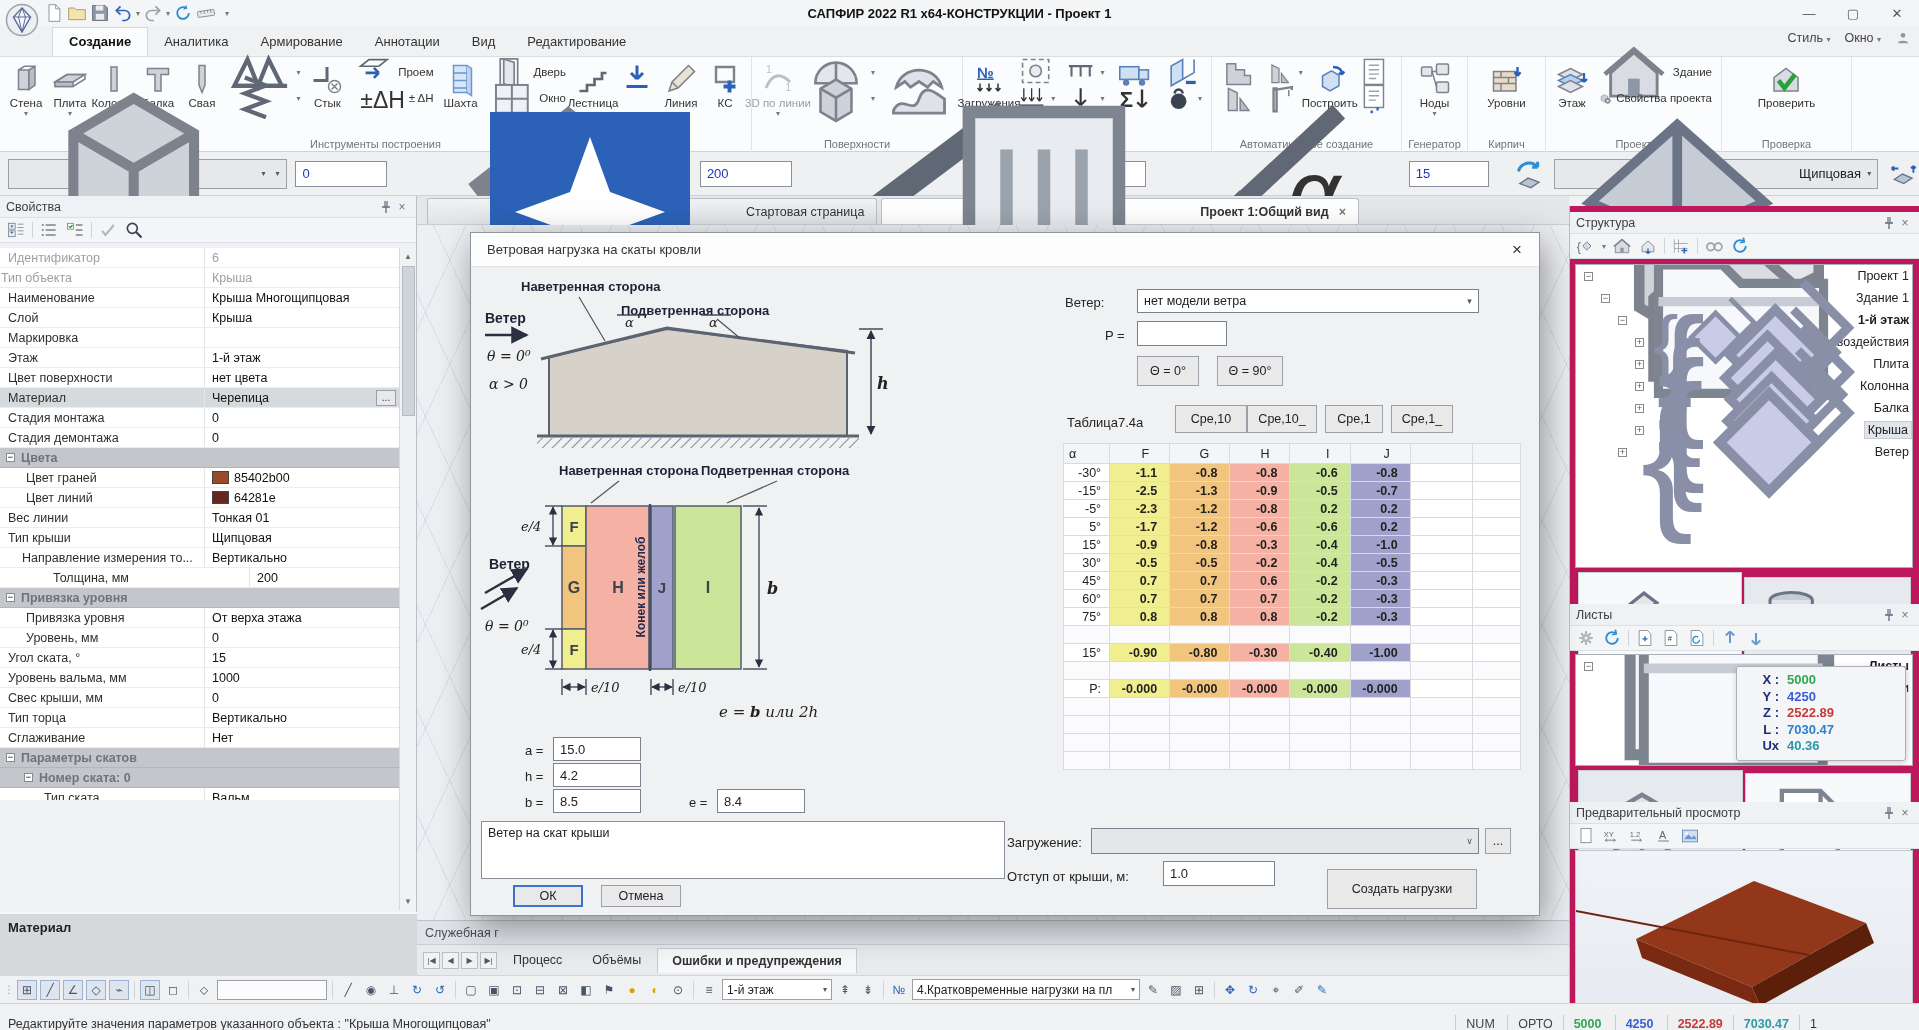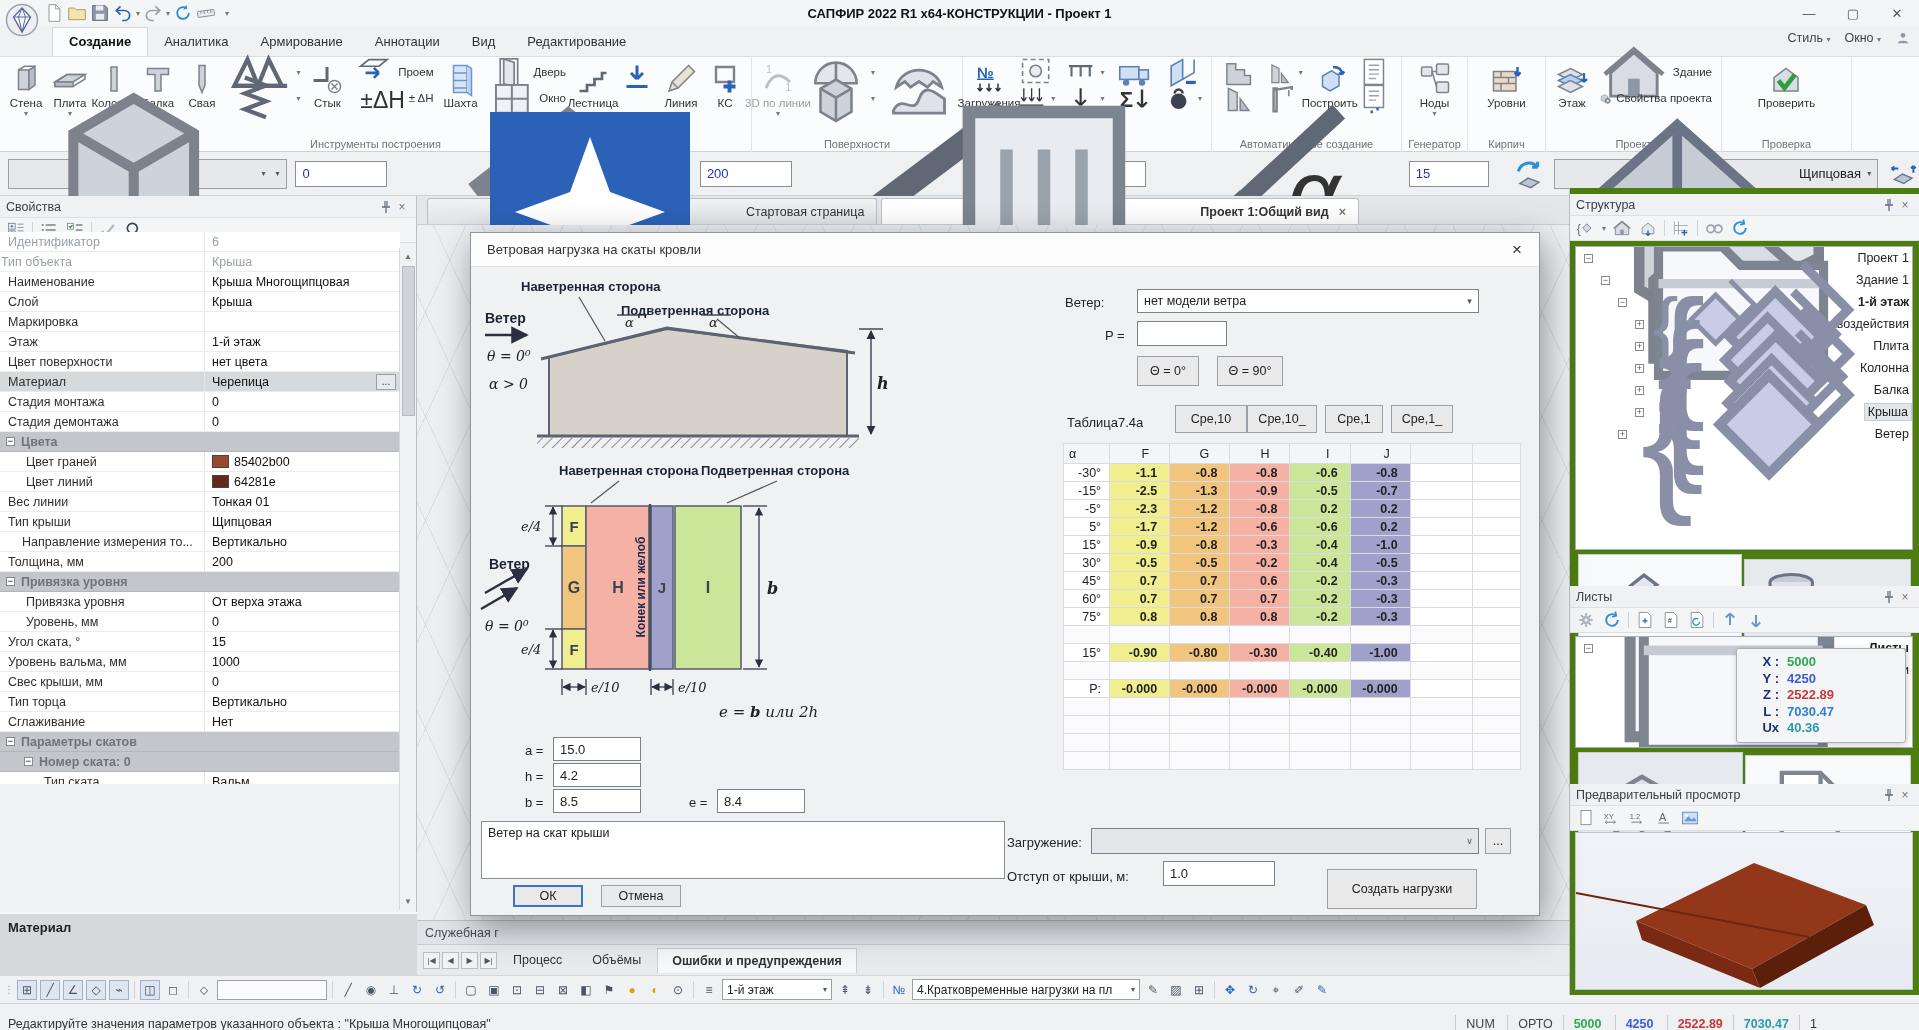--- a/index.html
+++ b/index.html
@@ -48,21 +48,21 @@
 
 .phead{height:22px;display:flex;align-items:center;padding:0 6px;color:#3c4045;font-size:12.5px;background:#eff1f4;border-bottom:1px solid #dcdfe4}
 .phead .sp{flex:1}
 .phico{width:16px;height:16px;display:flex;align-items:center;justify-content:center;color:#777;font-size:12px}
 .ptool{display:flex;align-items:center;gap:6px;padding:2px 6px;background:#f3f5f7;border-bottom:1px solid #dcdfe4}
 .ptool .ti{width:20px;height:20px;display:flex;align-items:center;justify-content:center}
 .ptool .ti svg{width:16px;height:16px}
 .ptool .sep{width:1px;height:16px;background:#d0d4d9}
 
 .leftpanel{position:absolute;left:0;top:196px;width:417px;height:779px;background:#eff1f4;border-right:1px solid #b9bfc7}
-.propwrap{position:absolute;left:0;top:36px;width:400px;height:552px;background:#fff;overflow:hidden}
+.propwrap{position:absolute;left:0;top:52px;width:400px;height:552px;background:#fff;overflow:hidden}
 .prow{display:flex;height:20px;border-bottom:1px solid #ececec;align-items:center}
 .plabel{width:205px;padding-left:8px;color:#2e2e2e;border-right:1px solid #e4e4e4;white-space:nowrap;overflow:hidden;height:100%;display:flex;align-items:center}
 .pvalue{flex:1;padding-left:7px;color:#111;white-space:nowrap;display:flex;align-items:center;gap:5px;height:100%}
 .prow.dim .plabel,.prow.dim .pvalue{color:#9aa0a6}
 .prow.sel{background:#d7dadd}
 .psec{display:flex;height:20px;background:#c3c7cb;border-bottom:1px solid #b2b6ba;align-items:center;font-weight:bold;color:#6f7478;gap:6px}
 .expbox{width:9px;height:9px;border:1px solid #868b90;background:#fff;font-size:9px;line-height:7px;text-align:center;color:#555;flex:0 0 auto}
 .swatch{width:17px;height:13px;border:1px solid #444;flex:0 0 auto}
 .morebtn{margin-left:auto;margin-right:4px;width:20px;height:16px;background:#e7e9ec;border:1px solid #9aa0a8;font-size:10px;text-align:center;line-height:13px;color:#333}
 .vscroll{position:absolute;right:0;top:52px;width:17px;height:662px;background:#f1f2f4;border-left:1px solid #d7dadd}
@@ -96,21 +96,21 @@
 .dta{position:absolute;border:1px solid #8a9099;background:#fff;font-family:"Liberation Sans",sans-serif;font-size:12.5px;padding:4px 6px;resize:none;color:#222}
 
 .wtable{position:absolute;left:592px;top:210px;width:458px;background:#fff;border:1px solid #888e96;border-collapse:collapse;table-layout:fixed}
 .wtable td,.wtable th{border:1px solid #d9dbe0;height:18px;font-size:12.5px;padding:0 6px;white-space:nowrap;overflow:hidden}
 .wtable th{height:20px;background:#f4f5f7;font-weight:normal;color:#222;text-align:right;padding-right:20px}
 .wtable th.acol{text-align:left;padding-left:5px}
 .wtable td.acol{text-align:right;padding-right:8px;color:#222}
 .wtable td.val{text-align:right;padding-right:12px;font-weight:bold;color:#222}
 .wtable tr.gap td{background:#fbfbfd}
 
-.rightpanel{position:absolute;left:1569px;top:188px;width:350px;height:807px;background:#4d7c0f;border-left:1px solid #b9bfc7}
+.rightpanel{position:absolute;left:1569px;top:206px;width:350px;height:807px;background:#be185d;border-left:1px solid #b9bfc7}
 .treebox{position:absolute;left:5px;width:338px;background:#fff;border:1px solid #aab0b8;overflow:hidden}
 .titem{display:flex;align-items:center;height:22px;gap:4px;white-space:nowrap}
 .titem .lbl{padding:1px 3px;color:#222}
 .titem.bold .lbl{font-weight:bold}
 .titem.sel .lbl{background:#e2e5ea;border:1px solid #c6ccd4}
 .titem .tico svg{width:16px;height:16px}
 .ptabs{position:absolute;left:0;width:100%;display:flex;gap:2px;padding:2px 8px;align-items:flex-end}
 .ptab{display:flex;align-items:center;gap:5px;padding:4px 10px;border:1px solid #c9ced4;background:#e6e9ed;color:#444;font-size:12.5px}
 .ptab.active{background:#f8f9fa;font-weight:normal;border-bottom:1px solid #f8f9fa}
 .ptab svg{width:15px;height:15px}
@@ -890,21 +890,21 @@
             <span>Щипцовая</span>
           </div>
         </div>
         <div class="prow">
           <div class="plabel" style="padding-left: 22px;">Направление измерения то...</div>
           <div class="pvalue">
             <span>Вертикально</span>
           </div>
         </div>
         <div class="prow">
-          <div class="plabel" style="padding-left: 8px;">Толщина, мм</div>
+          <div class="plabel" style="padding-left: 8px; margin-left: 45px;">Толщина, мм</div>
           <div class="pvalue">
             <span>200</span>
           </div>
         </div>
         <div class="psec" style="padding-left: 6px;">
           <span class="expbox">−</span>
           <span>Привязка уровня</span>
         </div>
         <div class="prow">
           <div class="plabel" style="padding-left: 26px;">Привязка уровня</div>

